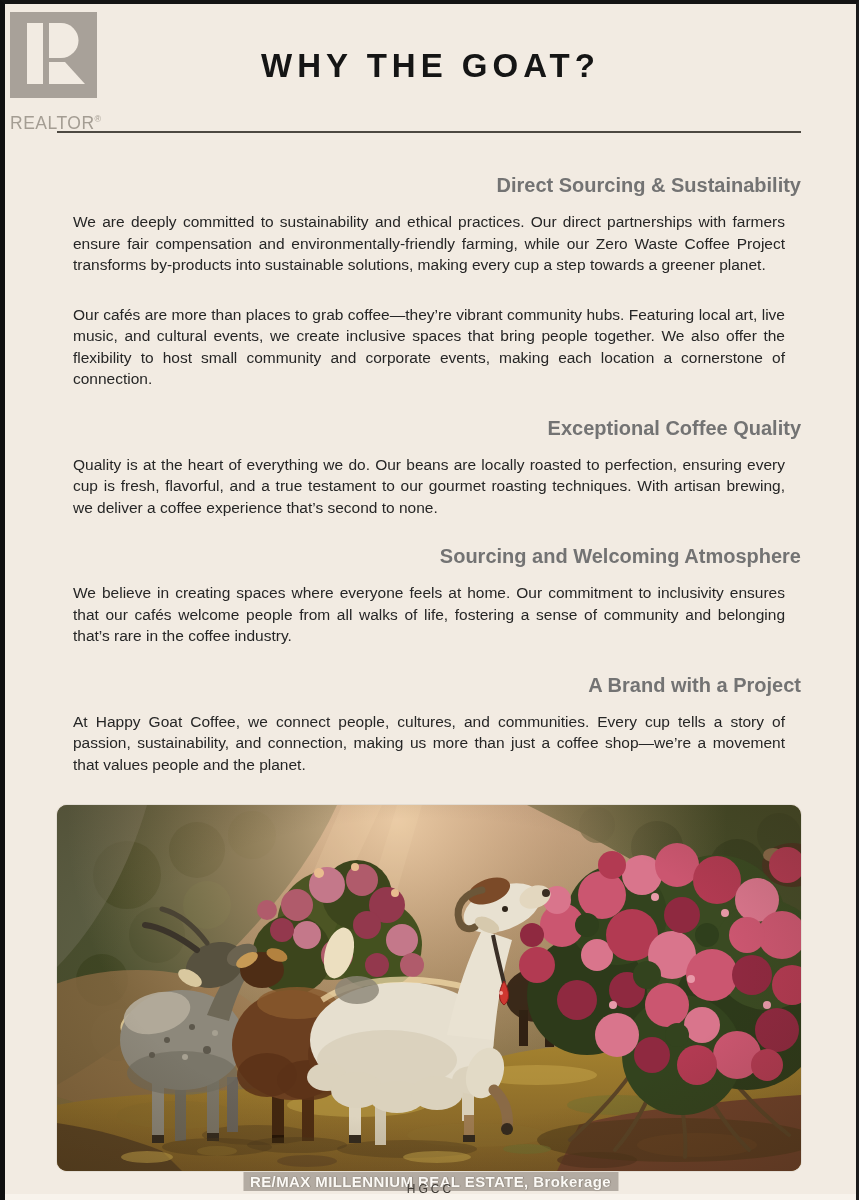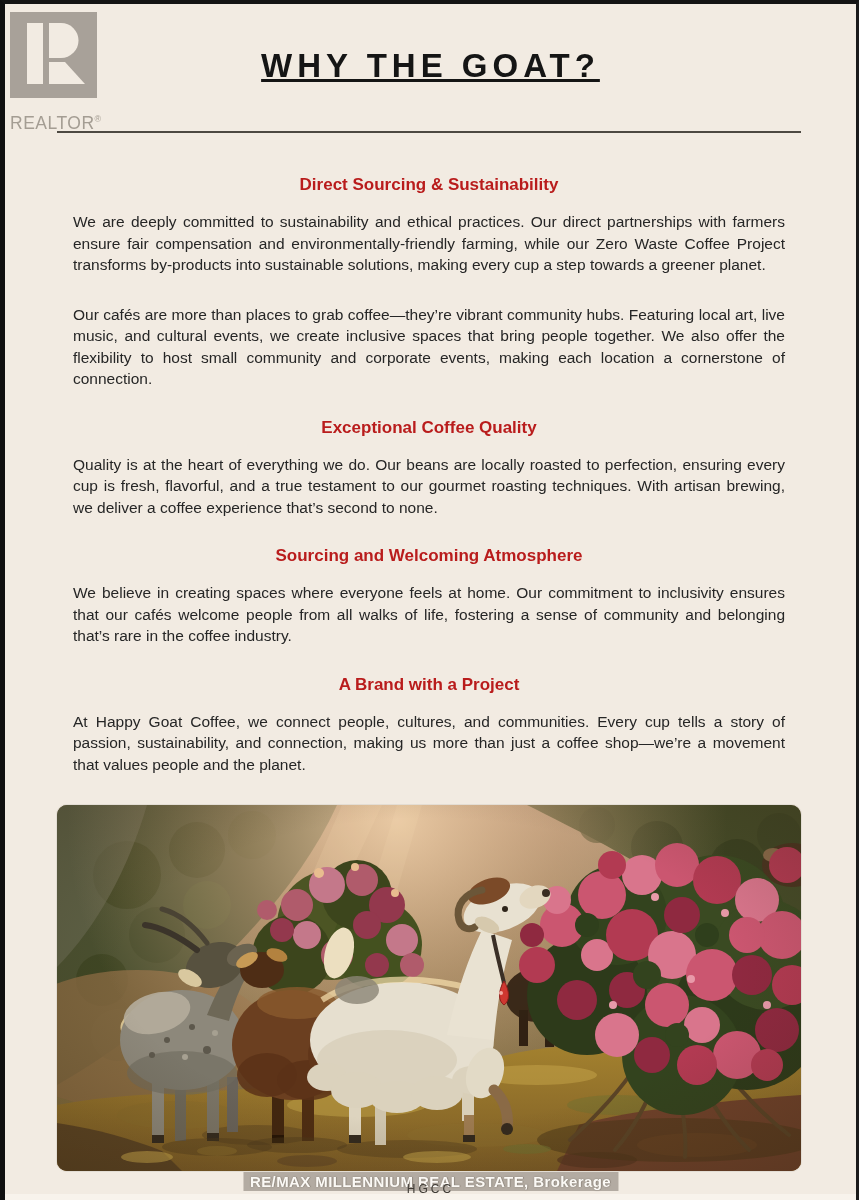--- a/index.html
+++ b/index.html
@@ -22,33 +22,33 @@
   .logo-text{
     font-size:17.5px;letter-spacing:.5px;color:#a49d93;
     margin-top:17px;white-space:nowrap;line-height:1;
   }
   .logo-text .reg{font-size:9px;vertical-align:super;}
   
   .title{
     margin:0;padding-top:41px;
     text-align:center;
     font-size:33px;font-weight:700;letter-spacing:5px;
-    color:#151515;line-height:42px;text-decoration:underline;
+    color:#151515;line-height:42px;
   }
   .rule{
     border:none;border-top:2px solid #4d4942;
     margin:44px 55px 0 52px;
   }
   
   .content{margin:0 55px 0 52px;}
   .section{margin-top:28px;}
   .section.first{margin-top:42px;}
   .section h2{
-    margin:0 0 8px 0;text-align:center;
-    font-size:17px;font-weight:700;color:#b91c1c;line-height:20px;
+    margin:0 0 8px 0;text-align:right;
+    font-size:20px;font-weight:700;color:#737373;line-height:20px;
   }
   .section p{
     margin:16px;font-size:15.5px;line-height:21.5px;
     text-align:justify;color:#262626;
   }
   
   .photo{
     margin:30px 0 0 0;width:744px;height:366px;
     border-radius:10px;overflow:hidden;
     box-shadow:0 0 0 1px rgba(0,0,0,.06);

